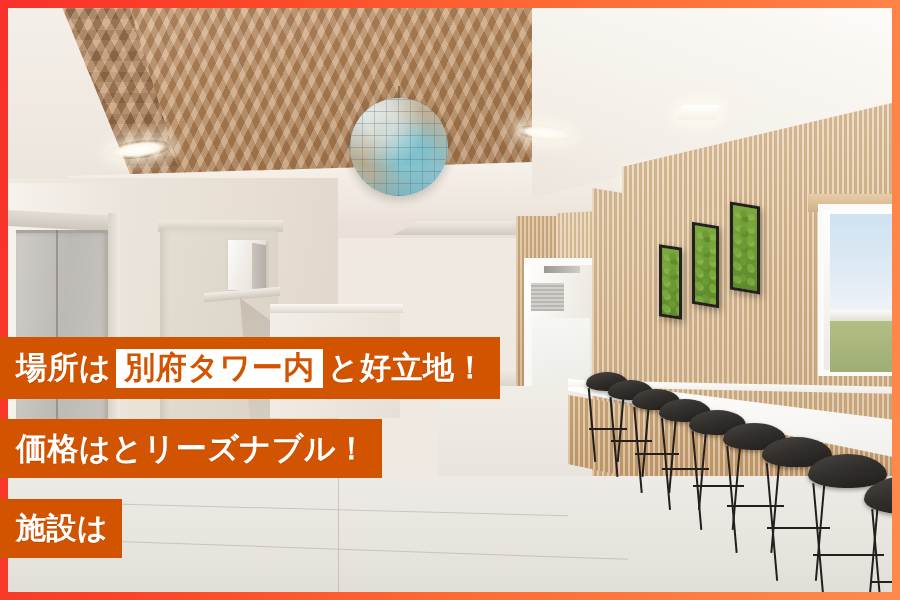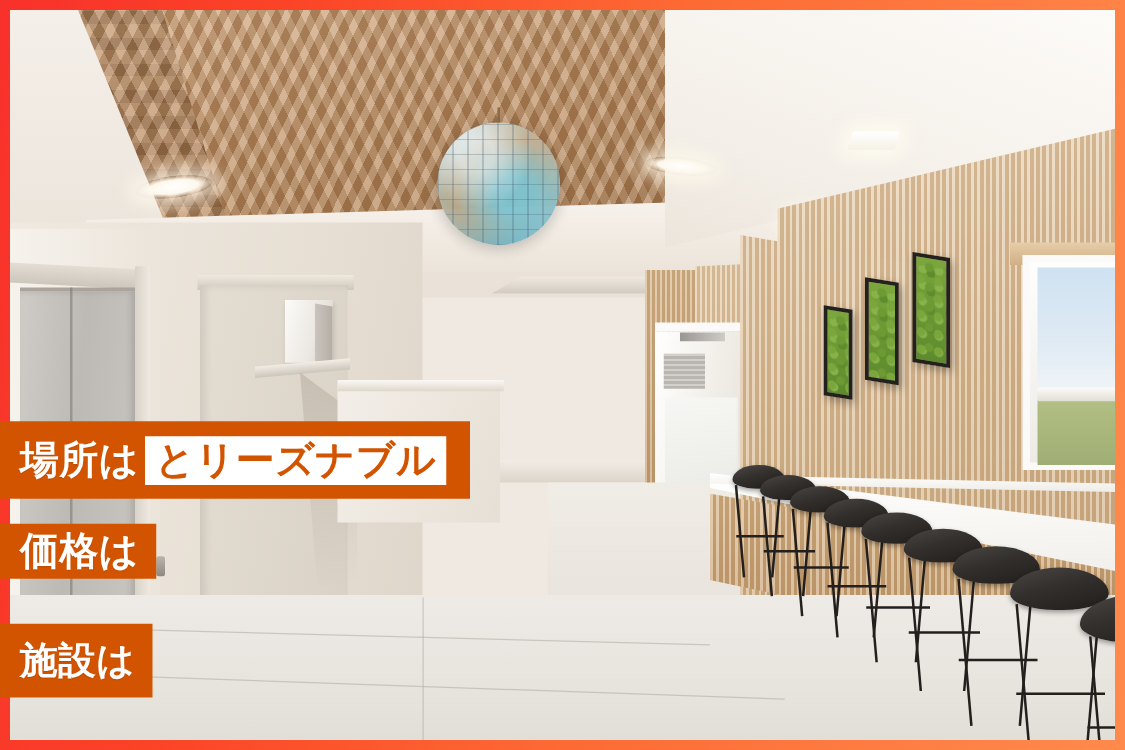--- a/index.html
+++ b/index.html
@@ -362,21 +362,21 @@
   }
   .bar .hl{
     background:#ffffff;
     color:#D35400;
     padding:3px 8px 5px;
     margin:0 5px;
     display:inline-block;
     line-height:1;
   }
   #bar-location{ top:337px; height:62px; font-size:31px; }
-  #bar-price   { top:419px; height:44px; font-size:31px; }
+  #bar-price   { top:419px; height:59px; font-size:31px; }
   #bar-facility{ top:499px; height:59px; font-size:30px; }
 
 </style>
 </head>
 <body>
 
 <div id="promo-banner">
 
   <div id="room-photo">
 
@@ -496,25 +496,27 @@
     </div>
 
     <div class="ph globe-cord"></div>
     <div class="ph globe"></div>
     <div class="ph globe-grid"></div>
 
   </div>
 
   <div class="bar" id="bar-location">
     <span class="plain">場所は</span>
-    <span class="hl">とリーズナブル</span>
+    <span class="hl">別府タワー内</span>
+    <span class="plain">と好立地！</span>
   </div>
 
   <div class="bar" id="bar-price">
     <span class="plain">価格は</span>
+    <span class="plain">とリーズナブル！</span>
   </div>
 
   <div class="bar" id="bar-facility">
     <span class="plain">施設は</span>
     <span class="plain"></span>
   </div>
 
 </div>
 
 </body></html>

